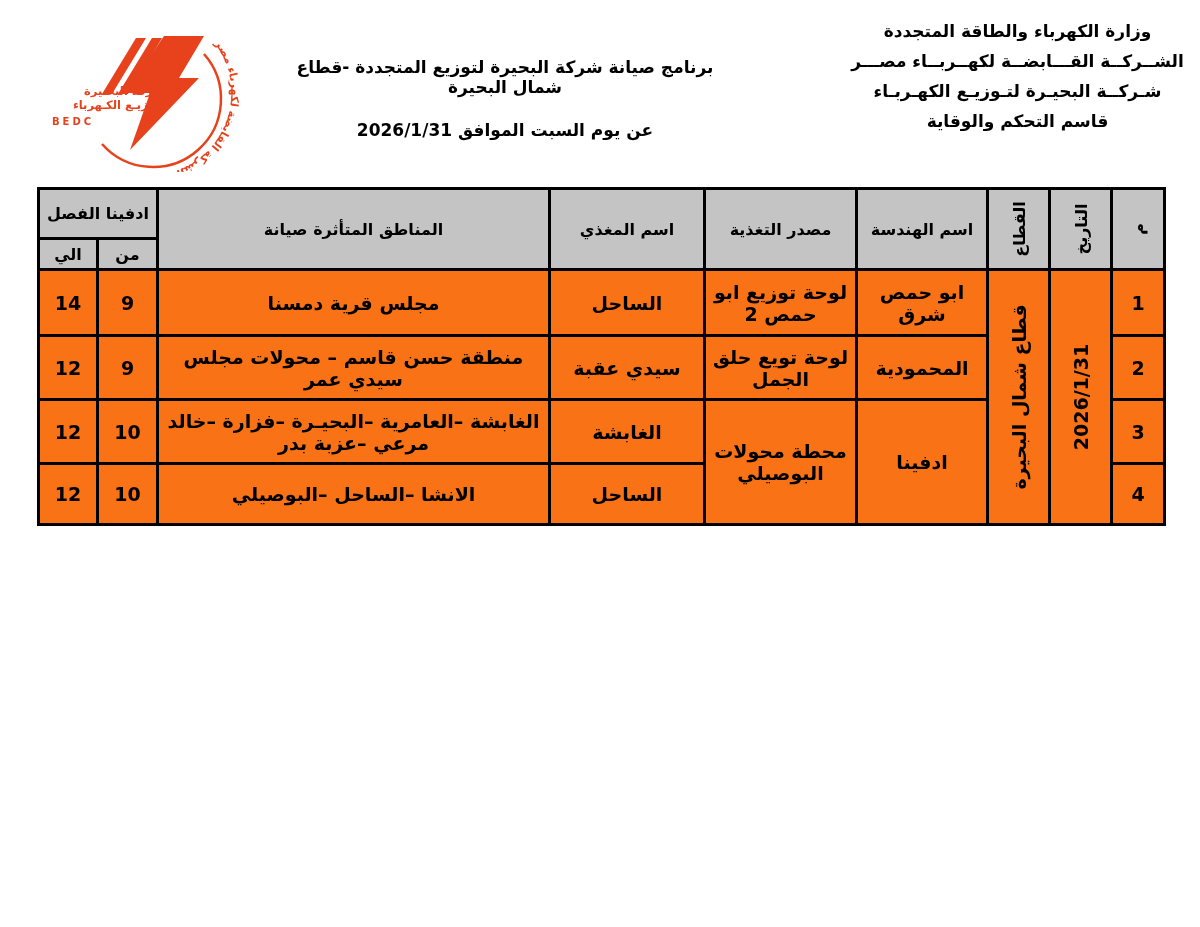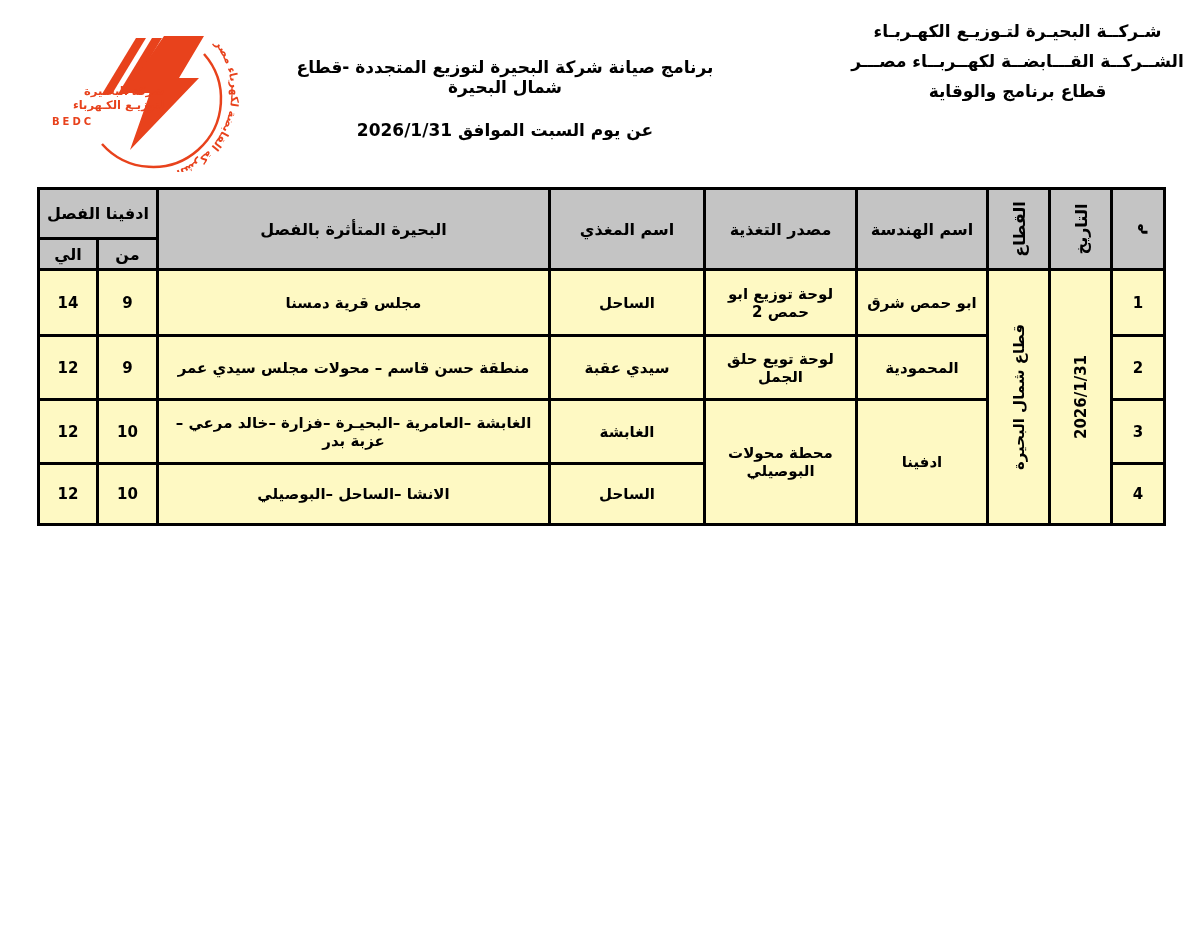--- a/index.html
+++ b/index.html
@@ -47,21 +47,21 @@
     width:1126px;table-layout:fixed;
     border-collapse:collapse;direction:rtl;
   }
   table.sched th,table.sched td{
     border:3px solid var(--border);
     text-align:center;vertical-align:middle;
     font-weight:bold;padding:2px 3px;
     overflow:hidden;
   }
   table.sched th{background:var(--header-bg);font-size:16px;}
-  table.sched td{background:#fef9c3;font-size:15px;}
+  table.sched td{background:#f97316;font-size:19px;}
   td.areas{font-size:14px;}
   .vcell{position:relative;}
   .vcell .vtext{
     position:absolute;top:50%;left:50%;
     transform:translate(-50%,-50%) rotate(-90deg);
     white-space:nowrap;
   }
   tr.hdr1{height:50px;}
   tr.hdr2{height:31px;}
   tr.r1{height:66px;}
@@ -98,23 +98,24 @@
       <div class="bedc">BEDC</div>
     </div>
   </div>
 
   <div class="title-block">
     <div class="t1">برنامج صيانة شركة البحيرة لتوزيع المتجددة -قطاع  شمال البحيرة</div>
     <div class="t2">عن يوم السبت الموافق 2026/1/31</div>
   </div>
 
   <div class="ministry-block">
+    <div>وزارة الكهرباء والطاقة المتجددة</div>
+    <div>الشــركــة القـــابضــة لكهــربــاء مصـــر</div>
     <div>شـركــة البحيـرة لتـوزيـع الكهـربـاء</div>
-    <div>الشــركــة القـــابضــة لكهــربــاء مصـــر</div>
-    <div>قطاع برنامج والوقاية</div>
+    <div>قاسم التحكم والوقاية</div>
   </div>
 
   <table class="sched">
     <colgroup>
       <col style="width:53px">
         <col style="width:62px">
         <col style="width:62px">
       <col style="width:131px">
         <col style="width:152px">
         <col style="width:155px">
@@ -129,21 +130,21 @@
         </th>
         <th class="vcell" rowspan="2">
           <div class="vtext">التاريخ</div>
         </th>
         <th class="vcell" rowspan="2">
           <div class="vtext">القطاع</div>
         </th>
         <th rowspan="2">اسم الهندسة</th>
         <th rowspan="2">مصدر التغذية</th>
         <th rowspan="2">اسم المغذي</th>
-        <th rowspan="2">البحيرة المتأثرة بالفصل</th>
+        <th rowspan="2">المناطق المتأثرة صيانة</th>
         <th colspan="2">ادفينا الفصل</th>
       </tr>
       <tr class="hdr2">
         <th>من</th>
         <th>الي</th>
       </tr>
 
       <tr class="r1">
         <td>1</td>
         <td class="vcell" rowspan="4">

